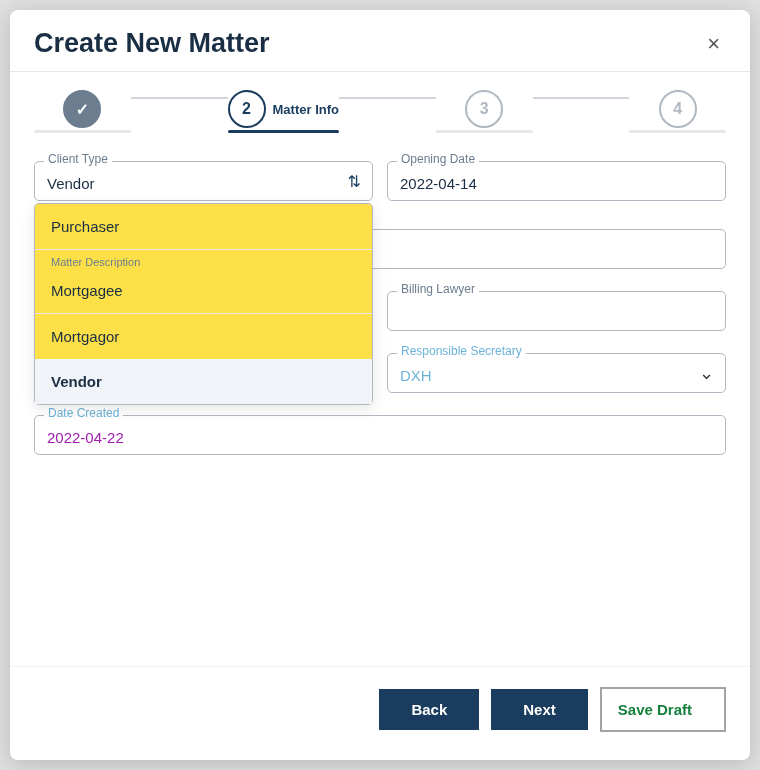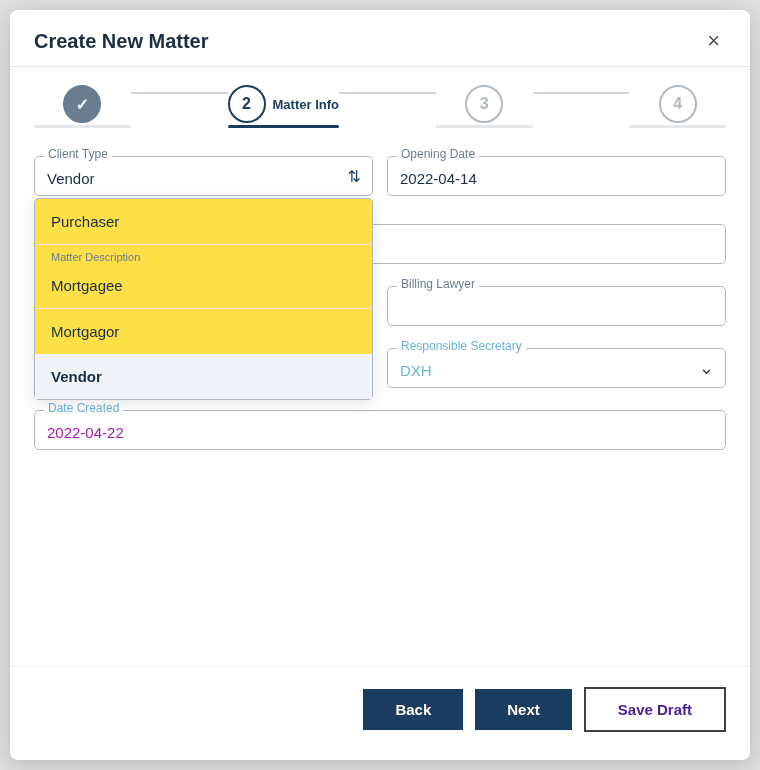--- a/index.html
+++ b/index.html
@@ -22,21 +22,21 @@
       position: relative;
     }
     .modal-header {
       display: flex;
       align-items: center;
       justify-content: space-between;
       padding: 18px 24px 12px 24px;
       border-bottom: 1px solid #e5e7eb;
     }
     .modal-title {
-      font-size: 20px;
+      font-size: 27px;
       font-weight: 700;
       color: #1a2e44;
     }
     .close-btn {
       background: none;
       border: none;
       cursor: pointer;
       font-size: 22px;
       color: #555;
       line-height: 1;
@@ -210,22 +210,23 @@
     .btn-back {
       background: #1a3c5e;
       color: #fff;
     }
     .btn-next {
       background: #1a3c5e;
       color: #fff;
     }
     .btn-save-draft {
       background: #fff;
-      color: #4c1d95;
-      border: 2px solid #404040;
+      color: #15803d;
+      border: 2px solid #a3a3a3;
+      padding-left: 16px;
     }
   </style>
 </head>
 <body>
 
 <div class="modal">
 
   <div class="modal-header">
     <span class="modal-title">Create New Matter</span>
     <button class="close-btn">×</button>

